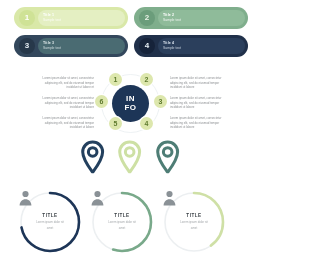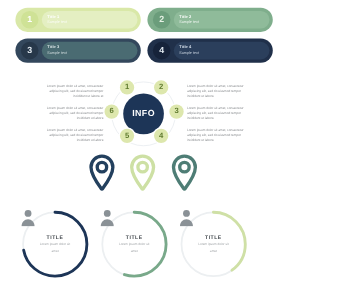--- a/index.html
+++ b/index.html
@@ -48,21 +48,21 @@
   .p3 .pill-num{background:#27384a;color:#e6eef4;}
   .p3 .pill-body{background:#4a6b72;}
   .p3 .pill-title,.p3 .pill-sub{color:#dfe9ea;}
 
   .p4{background:#20304a;}
   .p4 .pill-num{background:#16233a;color:#e6eef4;}
   .p4 .pill-body{background:#2b3f5c;}
   .p4 .pill-title,.p4 .pill-sub{color:#dbe4ef;}
   .hub-center{
     position:absolute;left:112px;top:85px;width:37px;height:37px;border-radius:50%;
-    background:#1d3557;display:flex;flex-direction:row;
+    background:#1d3557;display:flex;flex-direction:column;
     align-items:center;justify-content:center;color:#ffffff;
   }
   .hub-center span{font-size:8px;font-weight:700;line-height:8.5px;letter-spacing:.4px;}
   .node{
     position:absolute;width:13px;height:13px;border-radius:50%;
     background:#dde7ad;display:flex;align-items:center;justify-content:center;
     font-size:7px;font-weight:700;color:#5f7a2e;line-height:1;
     box-shadow:0 0 0 1.2px #ffffff;
   }
   .n1{left:109px;top:73px;}

